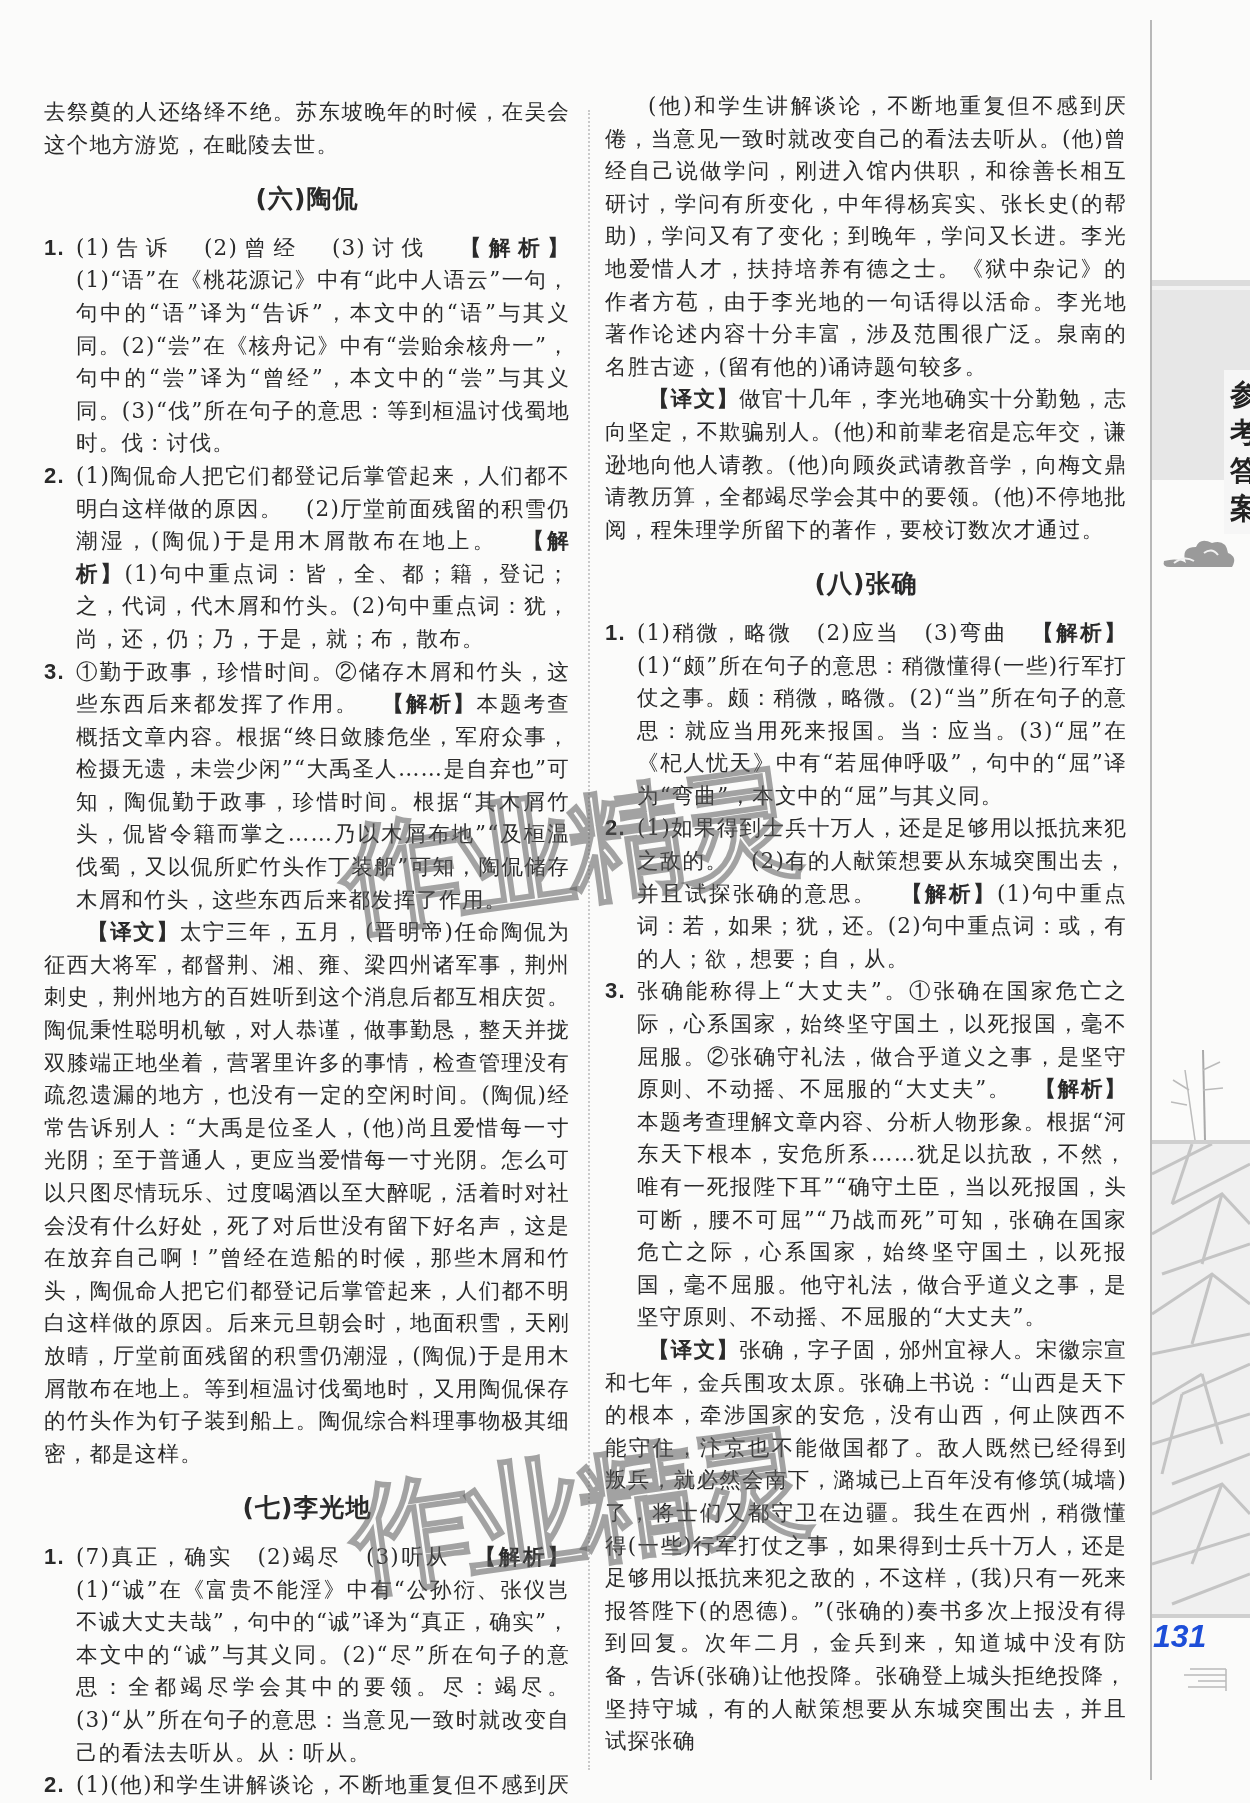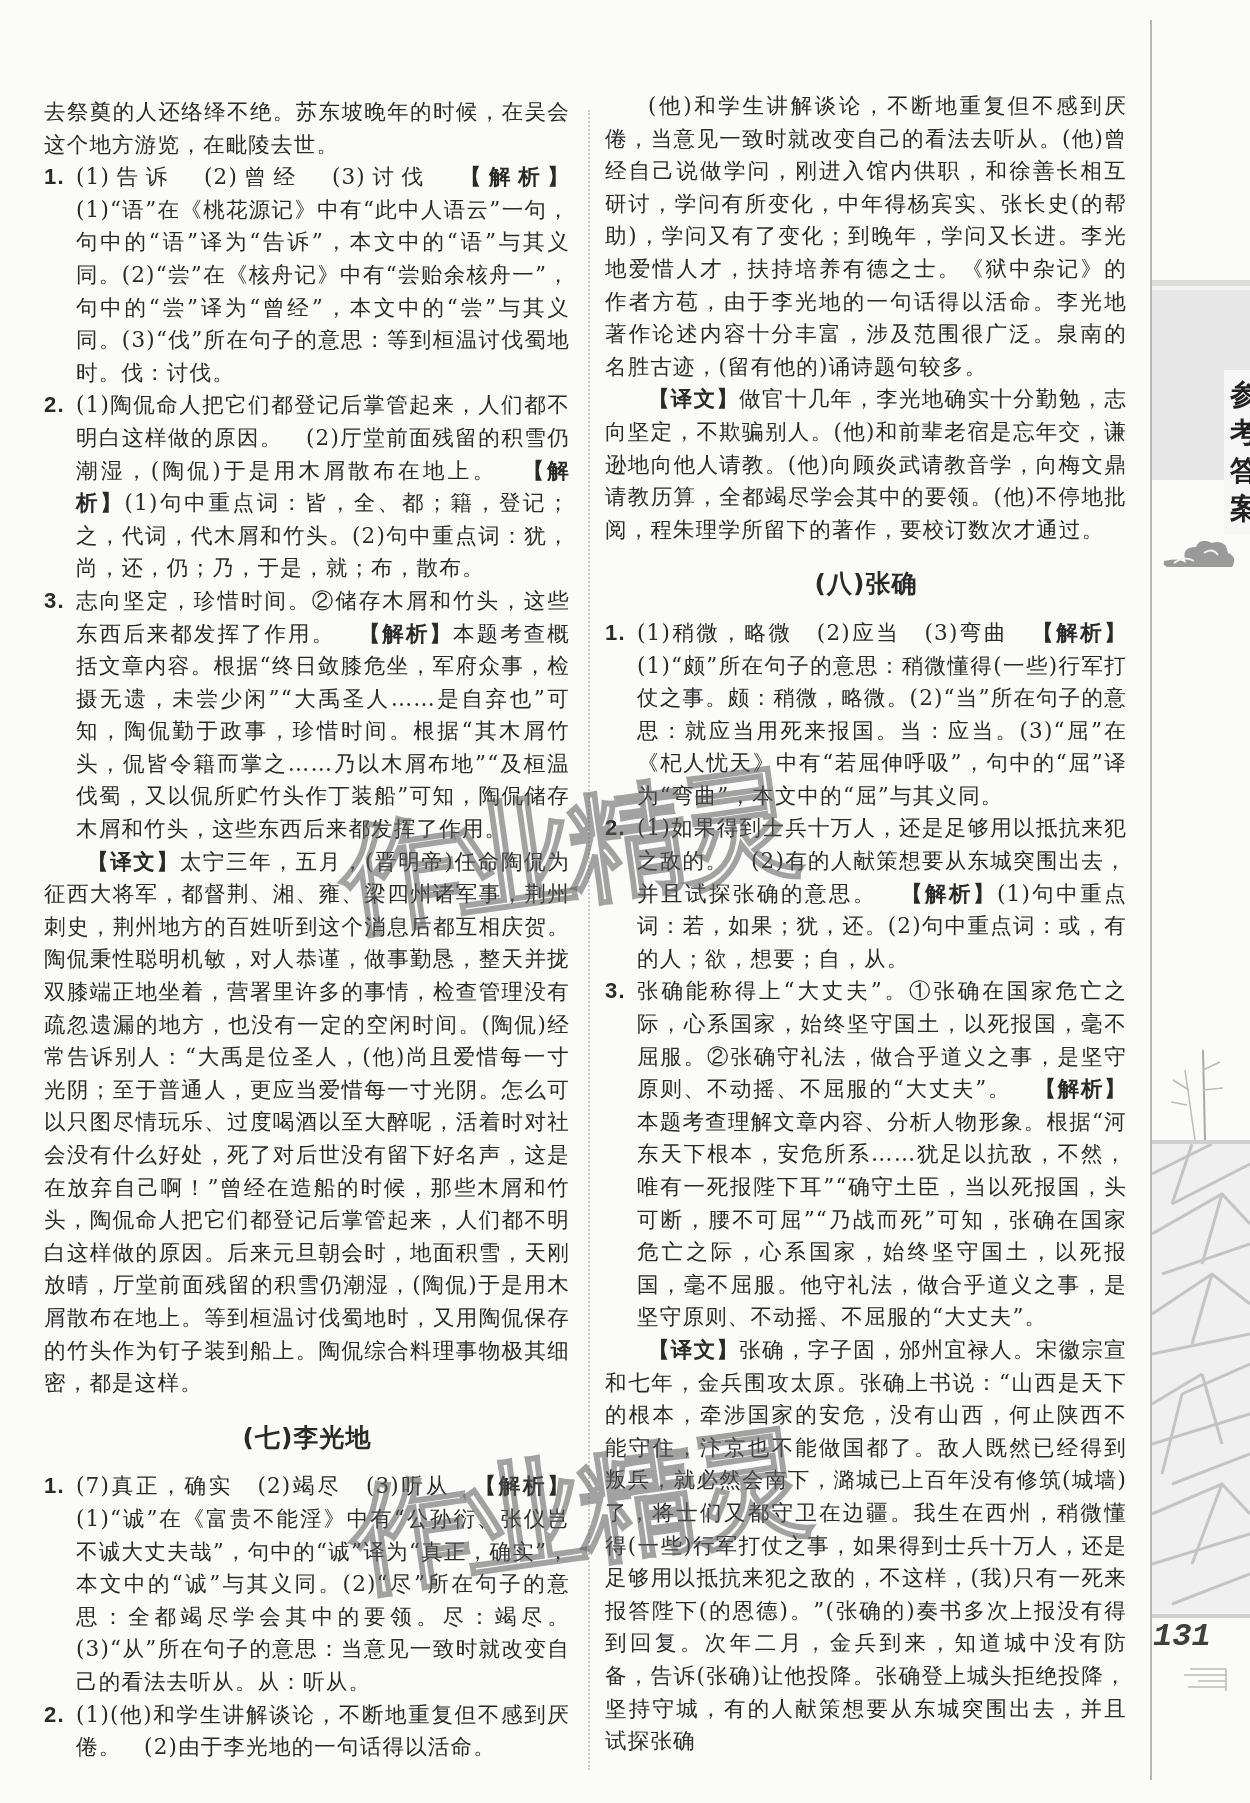--- a/index.html
+++ b/index.html
@@ -17,43 +17,44 @@
   .item .num { position: absolute; left: 0; top: 0; font-family: "Liberation Sans", sans-serif; font-weight: bold; font-size: 22px; }
   .tag { font-family: "DejaVu Sans", sans-serif; font-weight: bold; }
   .h { text-align: center; font-family: "DejaVu Sans", sans-serif; font-weight: bold; font-size: 25px; margin: 22px 0 16px 0; letter-spacing: 1px; }
   .divider { position: absolute; left: 588px; top: 110px; height: 1660px; border-left: 2px dotted #c9c9c9; }
   .sidebar-line { position: absolute; left: 1150px; top: 20px; height: 1760px; border-left: 2px solid #b8b8b8; }
   .sidebar-top { position: absolute; left: 1152px; top: 280px; width: 98px; height: 200px; background: linear-gradient(#dcdcdc 0 6px, #f2f2f2 6px 10px, #e7e7e7 10px); }
   .sidebar-label { position: absolute; left: 1224px; top: 370px; width: 40px; background: #f6f6f6; font-family: "DejaVu Serif", serif; font-weight: bold; font-size: 28px; line-height: 38px; text-align: center; color: #222; padding: 6px 0; }
   .cloud { position: absolute; left: 1160px; top: 535px; width: 80px; height: 36px; }
   .bamboo { position: absolute; left: 1165px; top: 1040px; width: 70px; height: 100px; }
   .lattice { position: absolute; left: 1152px; top: 1140px; width: 98px; height: 470px; background: #f0f0f0; border-top: 4px solid #cfcfcf; border-bottom: 4px solid #cfcfcf; overflow: hidden; }
-  .page-number { position: absolute; left: 1153px; top: 1618px; font-family: Liberation Mono, monospace; font-style: italic; font-weight: bold; font-size: 32px; color: #404040; }
+  .page-number { position: absolute; left: 1153px; top: 1618px; font-family: Liberation Sans, sans-serif; font-style: italic; font-weight: bold; font-size: 32px; color: #1d4ed8; }
   .deco-lines { position: absolute; left: 1180px; top: 1665px; width: 50px; height: 30px; }
   .watermark { position: absolute; font-family: "DejaVu Sans", sans-serif; font-weight: bold; font-size: 120px; color: transparent; -webkit-text-stroke: 2px rgba(90,90,90,0.55); letter-spacing: -6px; pointer-events: none; transform: rotate(-8deg); white-space: nowrap; }
   .wm1 { left: 340px; top: 770px; }
   .wm2 { left: 350px; top: 1430px; }
 </style>
 </head>
 <body>
 
 <div class="page">
 
   <div class="col left">
     <p class="p">去祭奠的人还络绎不绝。苏东坡晚年的时候，在吴会这个地方游览，在毗陵去世。</p>
 
+    <div class="h">(六)陶侃</div>
 
     <p class="item">
       <span class="num">1.</span><span>(1)告诉　(2)曾经　(3)讨伐　</span><span class="tag">【解析】</span><span>(1)“语”在《桃花源记》中有“此中人语云”一句，句中的“语”译为“告诉”，本文中的“语”与其义同。(2)“尝”在《核舟记》中有“尝贻余核舟一”，句中的“尝”译为“曾经”，本文中的“尝”与其义同。(3)“伐”所在句子的意思：等到桓温讨伐蜀地时。伐：讨伐。</span>
     </p>
     <p class="item">
       <span class="num">2.</span><span>(1)陶侃命人把它们都登记后掌管起来，人们都不明白这样做的原因。　(2)厅堂前面残留的积雪仍潮湿，(陶侃)于是用木屑散布在地上。　</span><span class="tag">【解析】</span><span>(1)句中重点词：皆，全、都；籍，登记；之，代词，代木屑和竹头。(2)句中重点词：犹，尚，还，仍；乃，于是，就；布，散布。</span>
     </p>
     <p class="item">
-      <span class="num">3.</span><span>志向坚定，珍惜时间。②储存木屑和竹头，这些东西后来都发挥了作用。　</span><span class="tag">【解析】</span><span>本题考查概括文章内容。根据“终日敛膝危坐，军府众事，检摄无遗，未尝少闲”“大禹圣人……是自弃也”可知，陶侃勤于政事，珍惜时间。根据“其木屑竹头，侃皆令籍而掌之……乃以木屑布地”“及桓温伐蜀，又以侃所贮竹头作丁装船”可知，陶侃储存木屑和竹头，这些东西后来都发挥了作用。</span>
+      <span class="num">3.</span><span>①勤于政事，珍惜时间。②储存木屑和竹头，这些东西后来都发挥了作用。　</span><span class="tag">【解析】</span><span>本题考查概括文章内容。根据“终日敛膝危坐，军府众事，检摄无遗，未尝少闲”“大禹圣人……是自弃也”可知，陶侃勤于政事，珍惜时间。根据“其木屑竹头，侃皆令籍而掌之……乃以木屑布地”“及桓温伐蜀，又以侃所贮竹头作丁装船”可知，陶侃储存木屑和竹头，这些东西后来都发挥了作用。</span>
     </p>
     <p class="p indent">
       <span class="tag">【译文】</span><span>太宁三年，五月，(晋明帝)任命陶侃为征西大将军，都督荆、湘、雍、梁四州诸军事，荆州刺史，荆州地方的百姓听到这个消息后都互相庆贺。陶侃秉性聪明机敏，对人恭谨，做事勤恳，整天并拢双膝端正地坐着，营署里许多的事情，检查管理没有疏忽遗漏的地方，也没有一定的空闲时间。(陶侃)经常告诉别人：“大禹是位圣人，(他)尚且爱惜每一寸光阴；至于普通人，更应当爱惜每一寸光阴。怎么可以只图尽情玩乐、过度喝酒以至大醉呢，活着时对社会没有什么好处，死了对后世没有留下好名声，这是在放弃自己啊！”曾经在造船的时候，那些木屑和竹头，陶侃命人把它们都登记后掌管起来，人们都不明白这样做的原因。后来元旦朝会时，地面积雪，天刚放晴，厅堂前面残留的积雪仍潮湿，(陶侃)于是用木屑散布在地上。等到桓温讨伐蜀地时，又用陶侃保存的竹头作为钉子装到船上。陶侃综合料理事物极其细密，都是这样。</span>
     </p>
 
     <div class="h">(七)李光地</div>
 
     <p class="item">
       <span class="num">1.</span><span>(7)真正，确实　(2)竭尽　(3)听从　</span><span class="tag">【解析】</span><span>(1)“诚”在《富贵不能淫》中有“公孙衍、张仪岂不诚大丈夫哉”，句中的“诚”译为“真正，确实”，本文中的“诚”与其义同。(2)“尽”所在句子的意思：全都竭尽学会其中的要领。尽：竭尽。(3)“从”所在句子的意思：当意见一致时就改变自己的看法去听从。从：听从。</span>
     </p>

